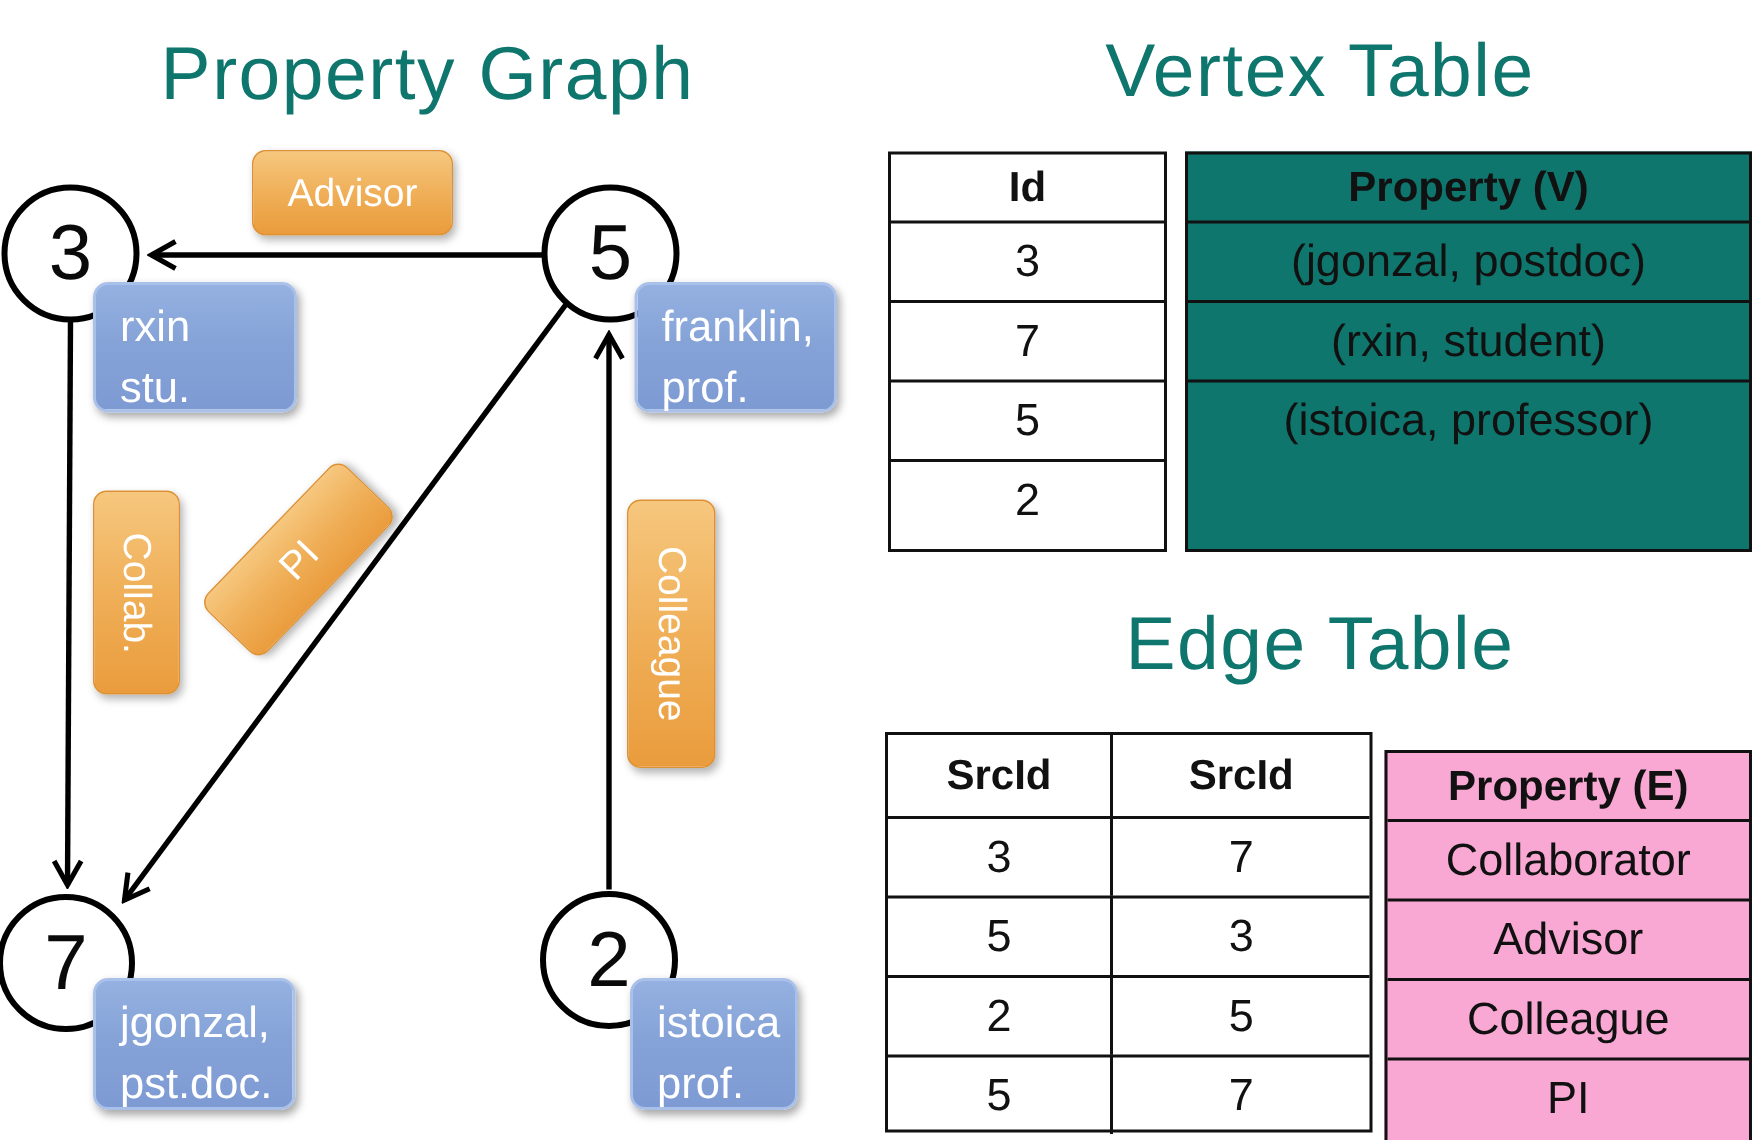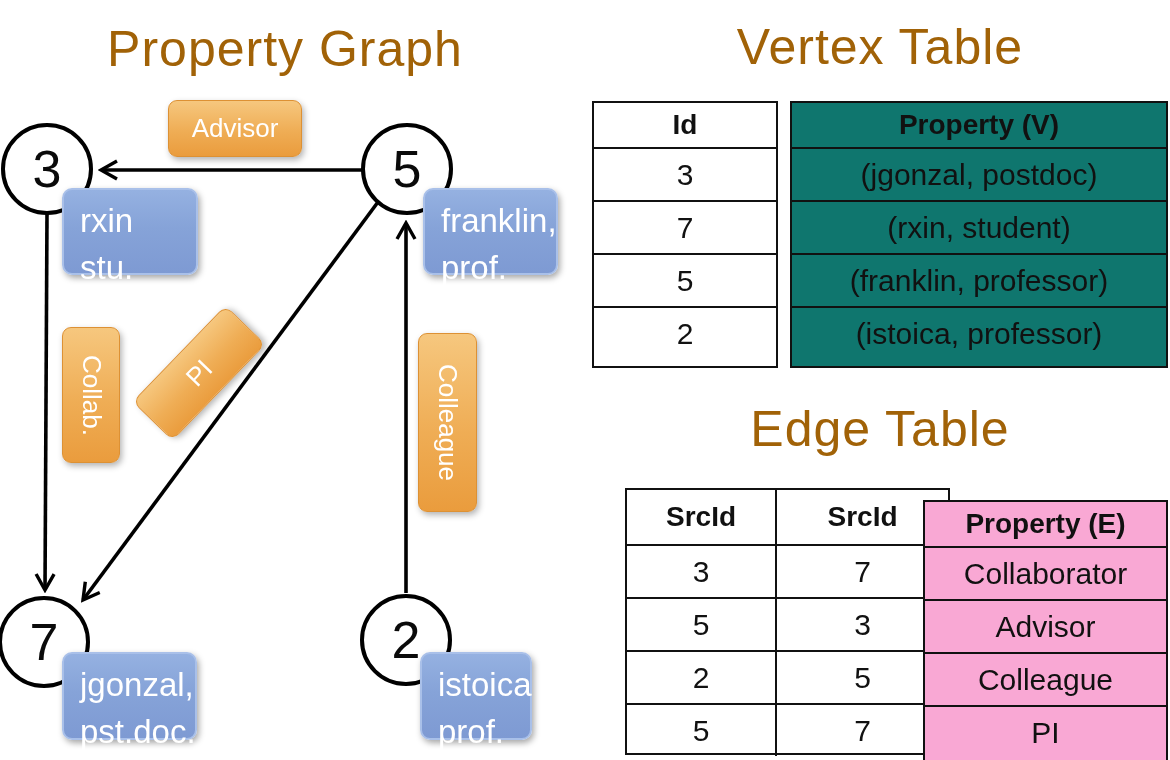--- a/index.html
+++ b/index.html
@@ -2,55 +2,55 @@
 <html><head>
 <meta charset="utf-8">
 <style>
   html,body{margin:0;padding:0;background:#fff;}
   #stage{
     position:relative;width:1170px;height:760px;background:#fff;overflow:hidden;
     font-family:"Liberation Sans", sans-serif;color:#111;
   }
   .title{
     position:absolute;text-align:center;font-size:50px;font-weight:300;
-    letter-spacing:1px;color:#a16207;white-space:nowrap;
+    letter-spacing:1px;color:#0f766e;white-space:nowrap;
   }
   
   #edges-svg{position:absolute;left:0;top:0;width:570px;height:760px;}
   .vertex{
     position:absolute;width:84px;height:84px;border:4px solid #000;border-radius:50%;
     background:#fff;display:flex;align-items:center;justify-content:center;
     font-size:52px;font-weight:200;color:#0a0a0a;
   }
   .vlabel{
     position:absolute;border-radius:10px;color:#fff;
     background:linear-gradient(180deg,#95b1e1 0%,#86a3d8 45%,#7e9ad3 100%);
     border:2px solid #a9c0e9;box-shadow:2px 3px 6px rgba(0,0,0,0.35);
     box-sizing:border-box;padding:8px 8px 8px 16px;
-    font-size:33px;line-height:1.42;
+    font-size:29px;line-height:1.42;
   }
   .elabel{
     position:absolute;border-radius:9px;color:#fff;
     background:linear-gradient(180deg,#f6c77e 0%,#efad55 55%,#ea9c3d 100%);
     border:1px solid #dd9134;box-shadow:2px 3px 6px rgba(0,0,0,0.30);
     box-sizing:border-box;display:flex;align-items:center;justify-content:center;
     font-size:26px;
   }
   .vert-text{transform:rotate(90deg);white-space:nowrap;}
   
   .tbl-col{
     position:absolute;box-sizing:border-box;border:2.5px solid #111;background:#fff;
   }
   .tbl-cell{
     box-sizing:border-box;height:53px;display:flex;align-items:center;justify-content:center;
     font-size:30px;border-top:2.5px solid #111;
   }
   .tbl-cell:first-child{border-top:none;height:44px;}
   .tbl-cell.hdr{font-weight:bold;font-size:28px;}
-  .two-col{display:grid;grid-template-columns:148px 1fr;margin-left:35px;}
+  .two-col{display:grid;grid-template-columns:148px 1fr;}
   .two-col .tbl-cell{border-top:none;}
   .two-col .tbl-cell.rowline{border-top:2.5px solid #111;}
   .two-col .tbl-cell.divline{border-left:2.5px solid #111;}
 </style>
 </head>
 <body>
 
 <div id="stage">
 
   <div class="title" style="left:0;top:20px;width:570px;">Property Graph</div>
@@ -116,21 +116,20 @@
     <div class="tbl-cell hdr">Id</div>
     <div class="tbl-cell">3</div>
     <div class="tbl-cell">7</div>
     <div class="tbl-cell">5</div>
     <div class="tbl-cell">2</div>
   </div>
   <div class="tbl-col" style="left:790px;top:101px;width:378px;height:267px;background:#0f766e;">
     <div class="tbl-cell hdr">Property (V)</div>
     <div class="tbl-cell">(jgonzal, postdoc)</div>
     <div class="tbl-cell">(rxin, student)</div>
-    <div class="tbl-cell">(franklin, professor)</div>
     <div class="tbl-cell">(istoica, professor)</div>
   </div>
 
   <div class="title" style="left:592px;top:400px;width:576px;">Edge Table</div>
 
   <div class="tbl-col two-col" style="left:590px;top:488px;width:325px;height:267px;">
     <div class="tbl-cell hdr" style="height:54px">SrcId</div>
     <div class="tbl-cell hdr divline" style="height:54px">SrcId</div>
     <div class="tbl-cell rowline">3</div>
     <div class="tbl-cell rowline divline">7</div>

